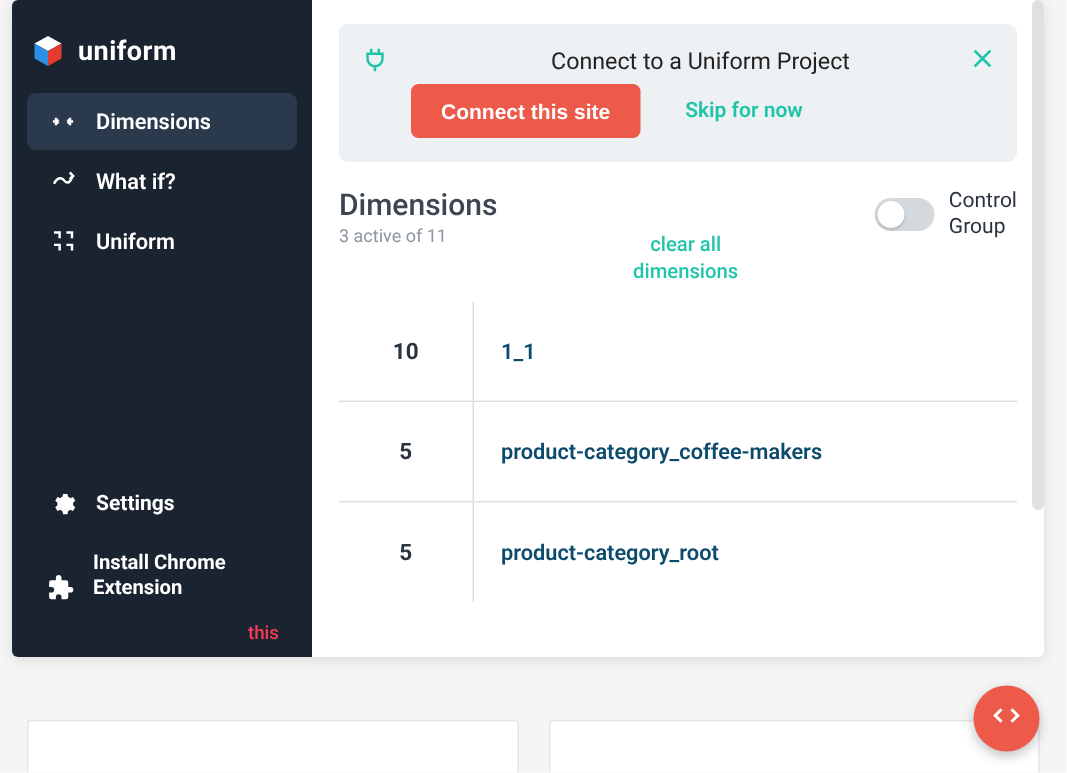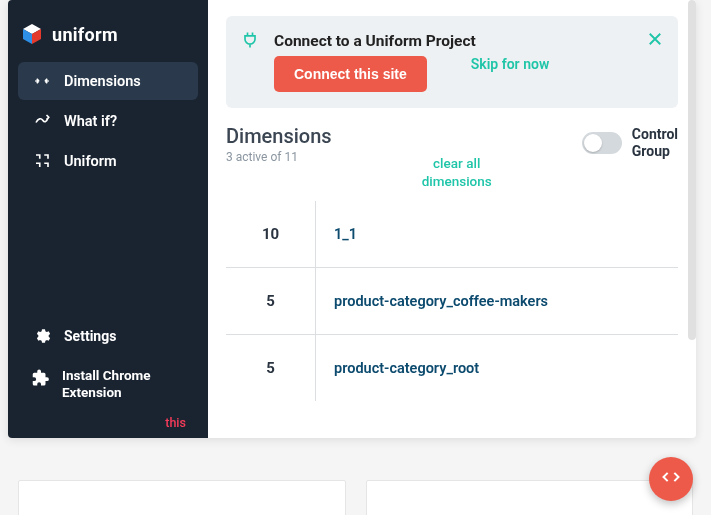--- a/index.html
+++ b/index.html
@@ -58,21 +58,21 @@
     cursor: pointer;
     margin-bottom: 2px;
   }
   .nav-item.active { background: #2a3a4c; }
   .nav-item .icon { width: 20px; display:flex; justify-content:center; }
   .nav-bottom {
     margin-top: auto;
     padding: 0 10px 4px 10px;
   }
   .nav-bottom .nav-item { font-weight: 700; font-size: 14px; }
-  .nav-bottom .nav-item.ext-item { align-items: flex-start; }
+  .nav-bottom .nav-item.ext-item { align-items: flex-end; }
   .ext-text { line-height: 1.25; font-size: 13.5px; }
   .version {
     color: #f73b5a;
     font-size: 12.5px;
     text-align: right;
     padding: 2px 12px 4px 0;
     font-weight: 500;
   }
   
   .main {
@@ -95,34 +95,36 @@
     color: #1fc5a8;
   }
   .close-icon {
     position: absolute;
     right: 14px;
     top: 14px;
     color: #1fc5a8;
     cursor: pointer;
   }
   .connect-title {
-    font-weight: 700;
+    font-weight: 400;
     font-size: 15.5px;
     color: #222;
     margin-bottom: 6px;
+    text-align: center;
   }
   .connect-desc {
     color: #6e7a86;
     font-size: 13.5px;
     line-height: 1.5;
     margin-bottom: 14px;
   }
   .connect-actions {
     display: flex;
-    gap: 44px;
+    align-items: center;
+    gap: 30px;
   }
   .btn-primary {
     background: #ee5a4a;
     color: #fff;
     border: none;
     padding: 10px 20px;
     border-radius: 5px;
     font-weight: 700;
     font-size: 14px;
     cursor: pointer;
@@ -182,21 +184,21 @@
     height: 18px;
     background: #fff;
     border-radius: 50%;
     top: 2px;
     left: 2px;
     box-shadow: 0 1px 2px rgba(0,0,0,0.2);
   }
   .cg-label {
     font-size: 14px;
     color: #2a3440;
-    font-weight: 700;
+    font-weight: 400;
     line-height: 1.2;
   }
   .dim-list {
     border-top: 1px solid transparent;
     text-align: center;
   }
   .dim-row {
     display: flex;
     align-items: stretch;
     border-top: 1px solid #dcdfe2;

